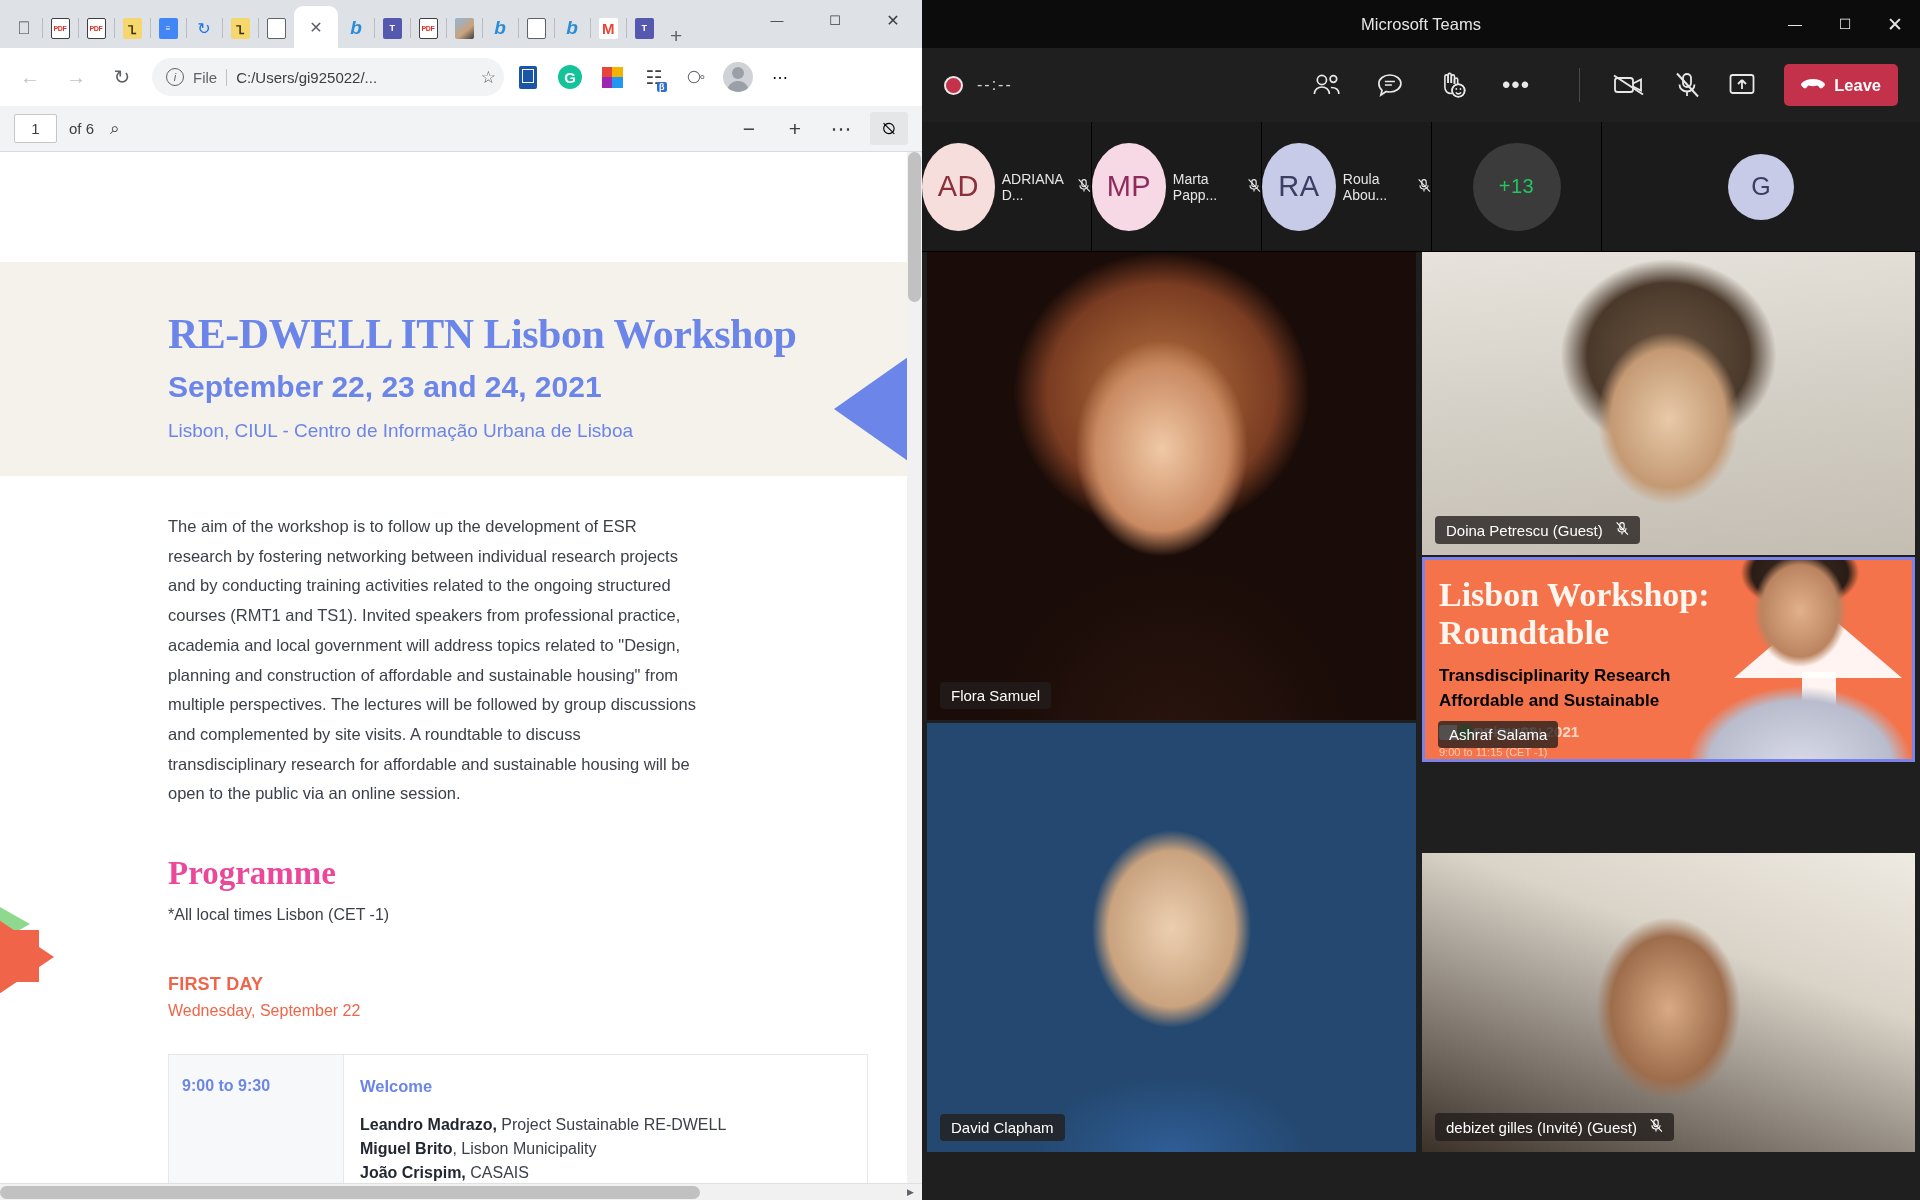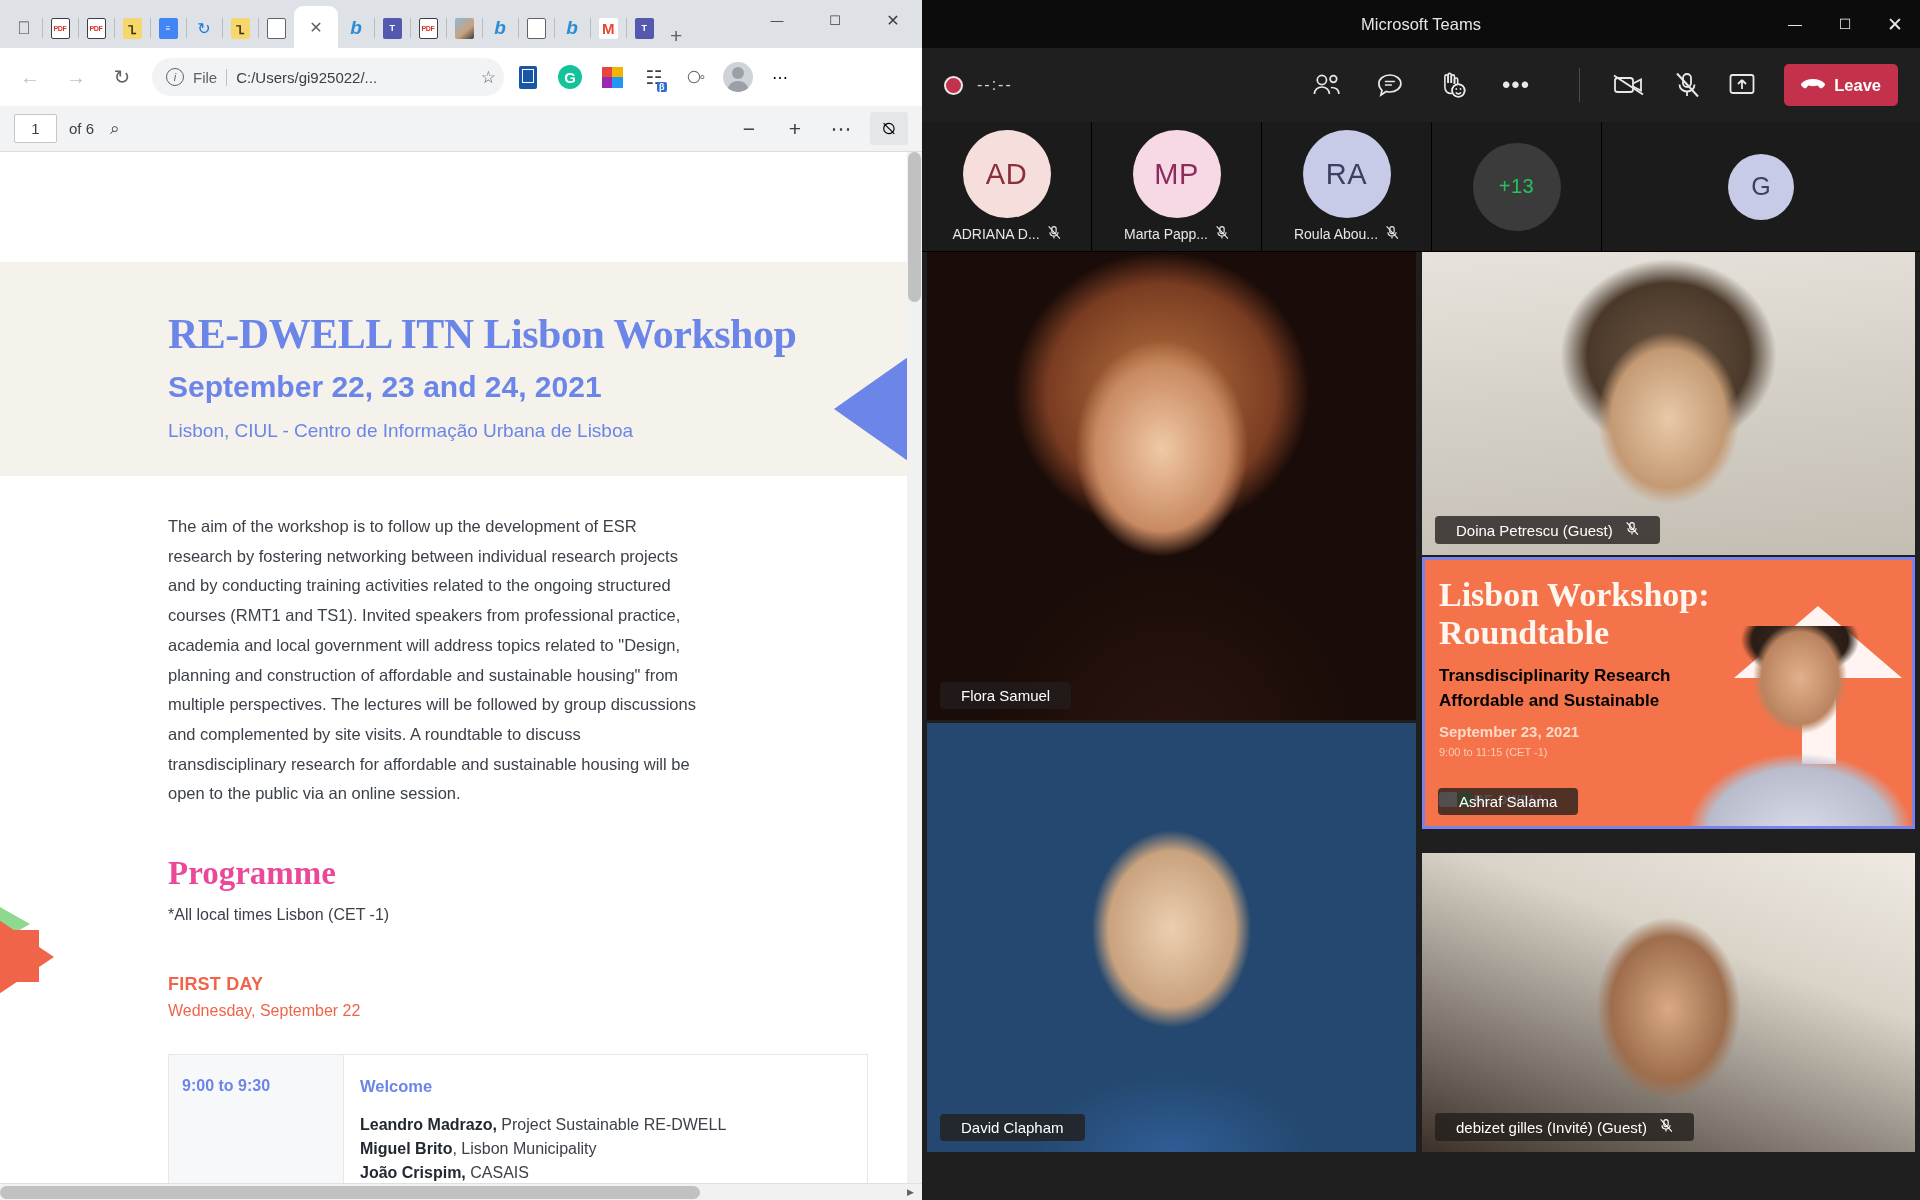--- a/index.html
+++ b/index.html
@@ -151,36 +151,36 @@
   .ticon { color: #e8e8e8; display: flex; align-items: center; justify-content: center; }
   .bar-right { margin-left: auto; display: flex; align-items: center; gap: 28px; }
   .divider { width: 1px; height: 34px; background: #4a4a4a; margin: 0 4px; }
   .leave {
     background: #c4314b; color: #fff; border-radius: 5px; height: 42px; padding: 0 17px;
     display: flex; align-items: center; gap: 9px; font-size: 16.5px; font-weight: 600;
   }
 
   .roster { height: 130px; background: #1b1b1b; display: flex; align-items: center;
             border-bottom: 1px solid #000; }
-  .rcell { width: 169px; height: 130px; display: flex; flex-direction: column; align-items: center;
+  .rcell { width: 169px; height: 130px; display: flex; align-items: center;
            justify-content: center; gap: 7px; position: relative; }
   .rdiv { width: 1px; height: 130px; background: #000; }
   .ava { width: 88px; height: 88px; border-radius: 50%; display: flex; align-items: center; justify-content: center;
          font-size: 29px; letter-spacing: .5px; }
   .rname { display: flex; align-items: center; gap: 7px; color: #e6e6e6; font-size: 14px; }
   .micoff { font-size: 14px; color: #e6e6e6; }
   .rspacer { flex: 1; height: 130px; display: flex; align-items: center; justify-content: center; }
   .ava-g { width: 66px; height: 66px; border-radius: 50%; background: #c7cbe8; color: #3a3f63;
            display: flex; align-items: center; justify-content: center; font-size: 25px; }
 
   .grid { position: relative; height: 1200px; }
   .tile { position: absolute; overflow: hidden; background: #2b2b2b; }
   .tile .nm {
     position: absolute; left: 13px; bottom: 11px; background: rgba(35,30,28,.78); color: #fff;
-    font-size: 15px; padding: 5px 21px; border-radius: 4px; display: flex; align-items: center; gap: 12px;
+    font-size: 15px; padding: 5px 11px; border-radius: 4px; display: flex; align-items: center; gap: 12px;
   }
   .tile.sel { border: 3px solid #7b83eb; }
 
   
   .v-flora { background:
       radial-gradient(ellipse 120px 150px at 48% 42%, #f0c9a6 0%, #c98a62 55%, rgba(0,0,0,0) 72%),
       radial-gradient(ellipse 190px 180px at 48% 30%, #b8743f 0%, #7a3c22 60%, rgba(0,0,0,0) 78%),
       radial-gradient(ellipse 260px 260px at 50% 105%, #2a140f 0%, #1a0c08 70%),
       linear-gradient(160deg, #8d3b2c 0%, #b9543a 35%, #6d2a20 70%, #3a1710 100%); }
   .v-doina { background:
@@ -544,21 +544,21 @@
             <svg width="14" height="15" viewBox="0 0 26 28" fill="none" stroke="#fff" stroke-width="2.2">
                 <rect x="9" y="3" width="8" height="13" rx="4"></rect>
                 <path d="M5.5 13.5c0 4.1 3.3 7 7.5 7s7.5-2.9 7.5-7"></path>
                 <path d="M13 20.5V25"></path>
                 <path d="M3 2.5l21 23"></path>
               </svg>
           </span>
         </div>
       </div>
 
-      <div class="tile sel" style="left:500px; top:305px; width:493px; height:272px;">
+      <div class="tile sel" style="left:500px; top:305px; width:493px; height:205px;">
         <div class="slide">
           <div class="chev"></div>
           <div class="post"></div>
           <div class="man"></div>
           <div class="h1">
             <span>Lisbon Workshop:</span><br>
             <span>Roundtable</span>
           </div>
           <div class="h2">
             <span>Transdisciplinarity Research</span><br>

